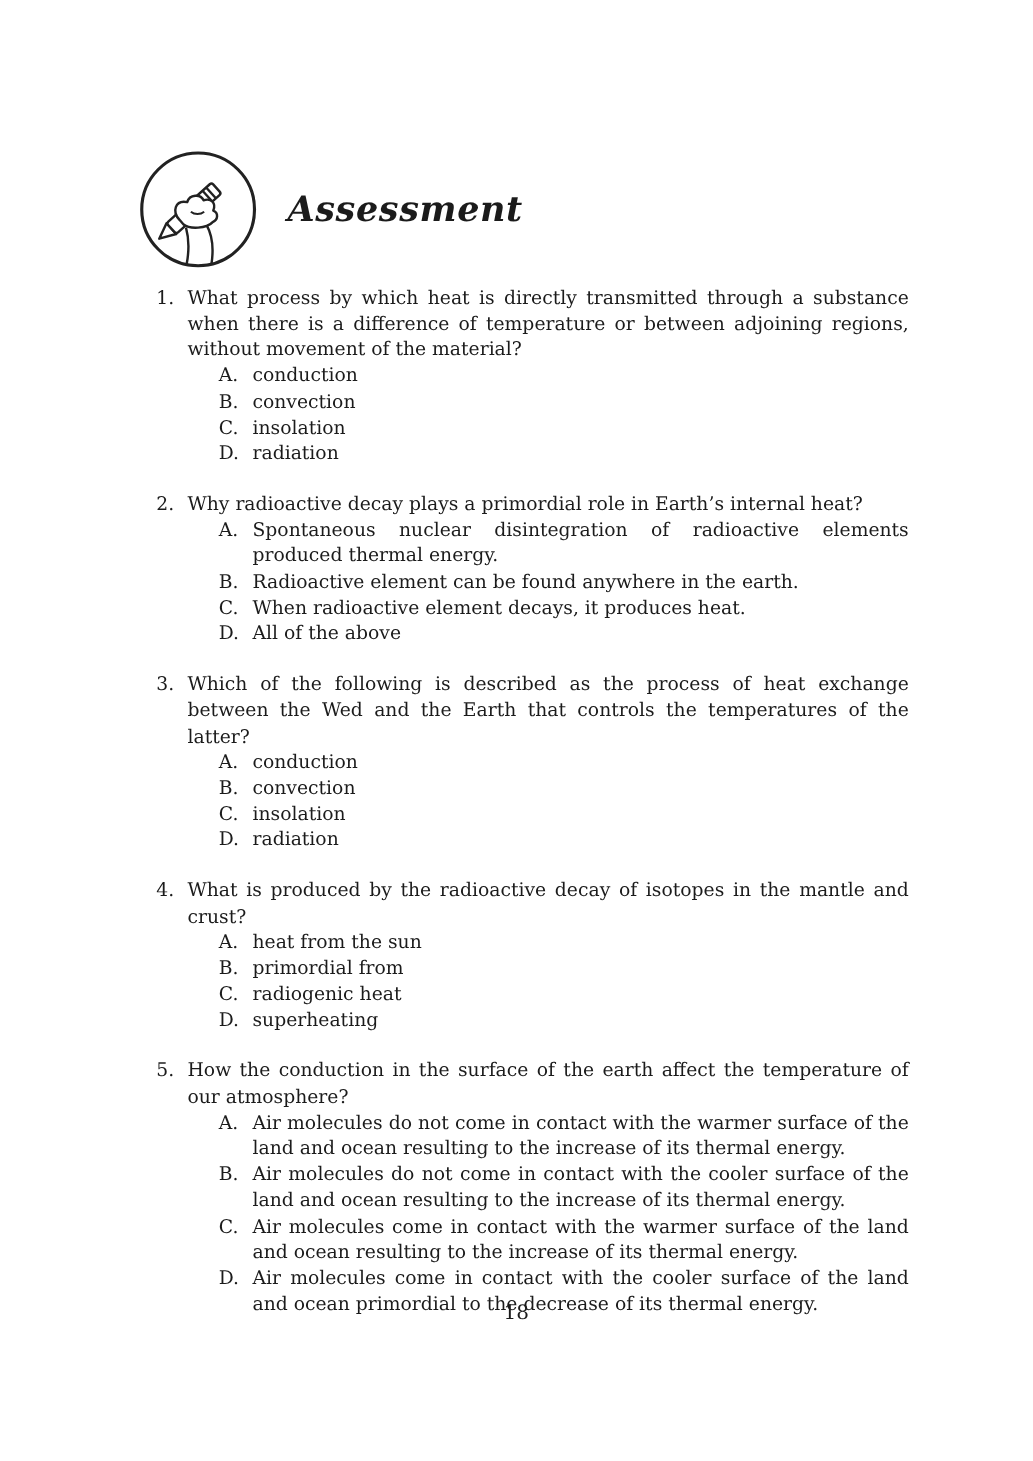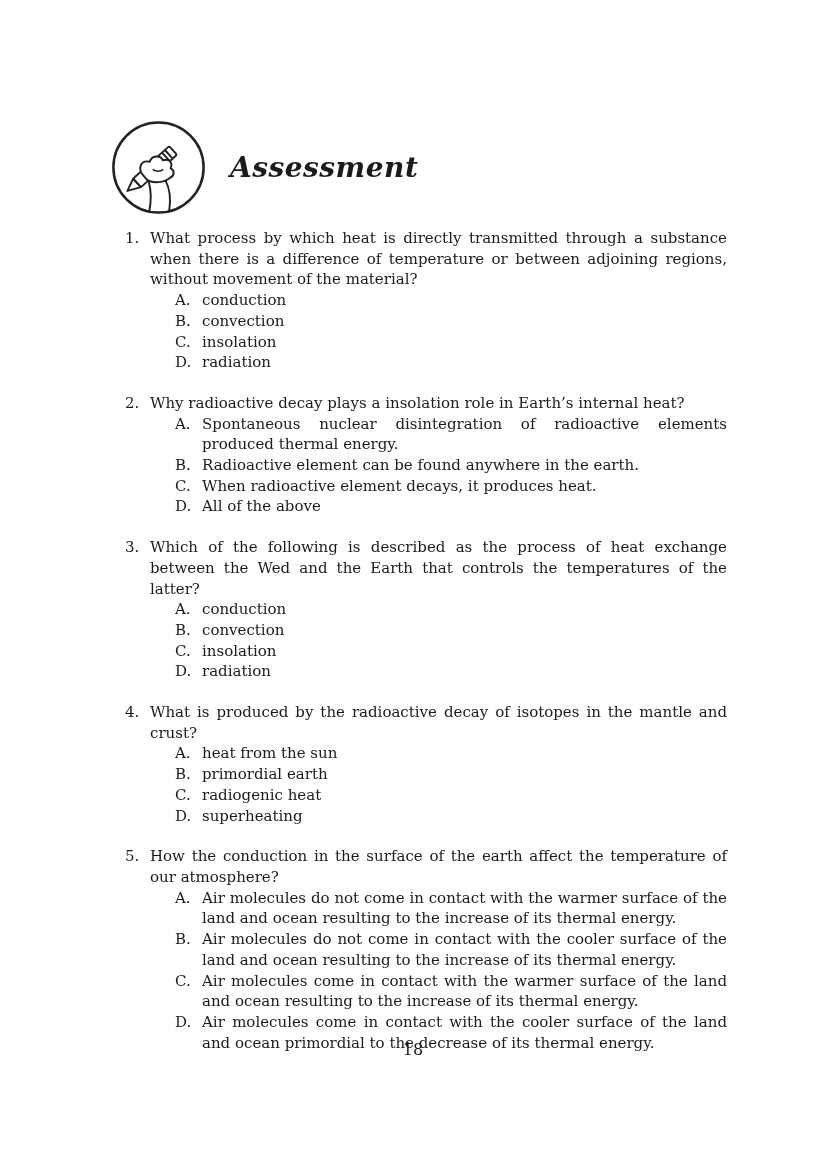--- a/index.html
+++ b/index.html
@@ -149,21 +149,21 @@
   <li class="option">
     <span class="opt-letter">D.</span>
     <p class="opt-text">radiation</p>
   </li>
 </ul>
   </li>
 
   <li class="question">
     <div class="q-row">
       <span class="q-num">2.</span>
-      <p class="q-text">Why radioactive decay plays a insolation role in Earth’s internal heat?</p>
+      <p class="q-text">Why radioactive decay plays a primordial role in Earth’s internal heat?</p>
     </div>
     <ul class="options">
   <li class="option">
     <span class="opt-letter">A.</span>
     <p class="opt-text">Spontaneous nuclear disintegration of radioactive elements produced thermal energy.</p>
   </li>
 
   <li class="option">
     <span class="opt-letter">B.</span>
     <p class="opt-text">Radioactive element can be found anywhere in the earth.</p>
@@ -215,21 +215,21 @@
       <p class="q-text">What is produced by the radioactive decay of isotopes in the mantle and crust?</p>
     </div>
     <ul class="options">
   <li class="option">
     <span class="opt-letter">A.</span>
     <p class="opt-text">heat from the sun</p>
   </li>
 
   <li class="option">
     <span class="opt-letter">B.</span>
-    <p class="opt-text">primordial earth</p>
+    <p class="opt-text">primordial from</p>
   </li>
 
   <li class="option">
     <span class="opt-letter">C.</span>
     <p class="opt-text">radiogenic heat</p>
   </li>
 
   <li class="option">
     <span class="opt-letter">D.</span>
     <p class="opt-text">superheating</p>

